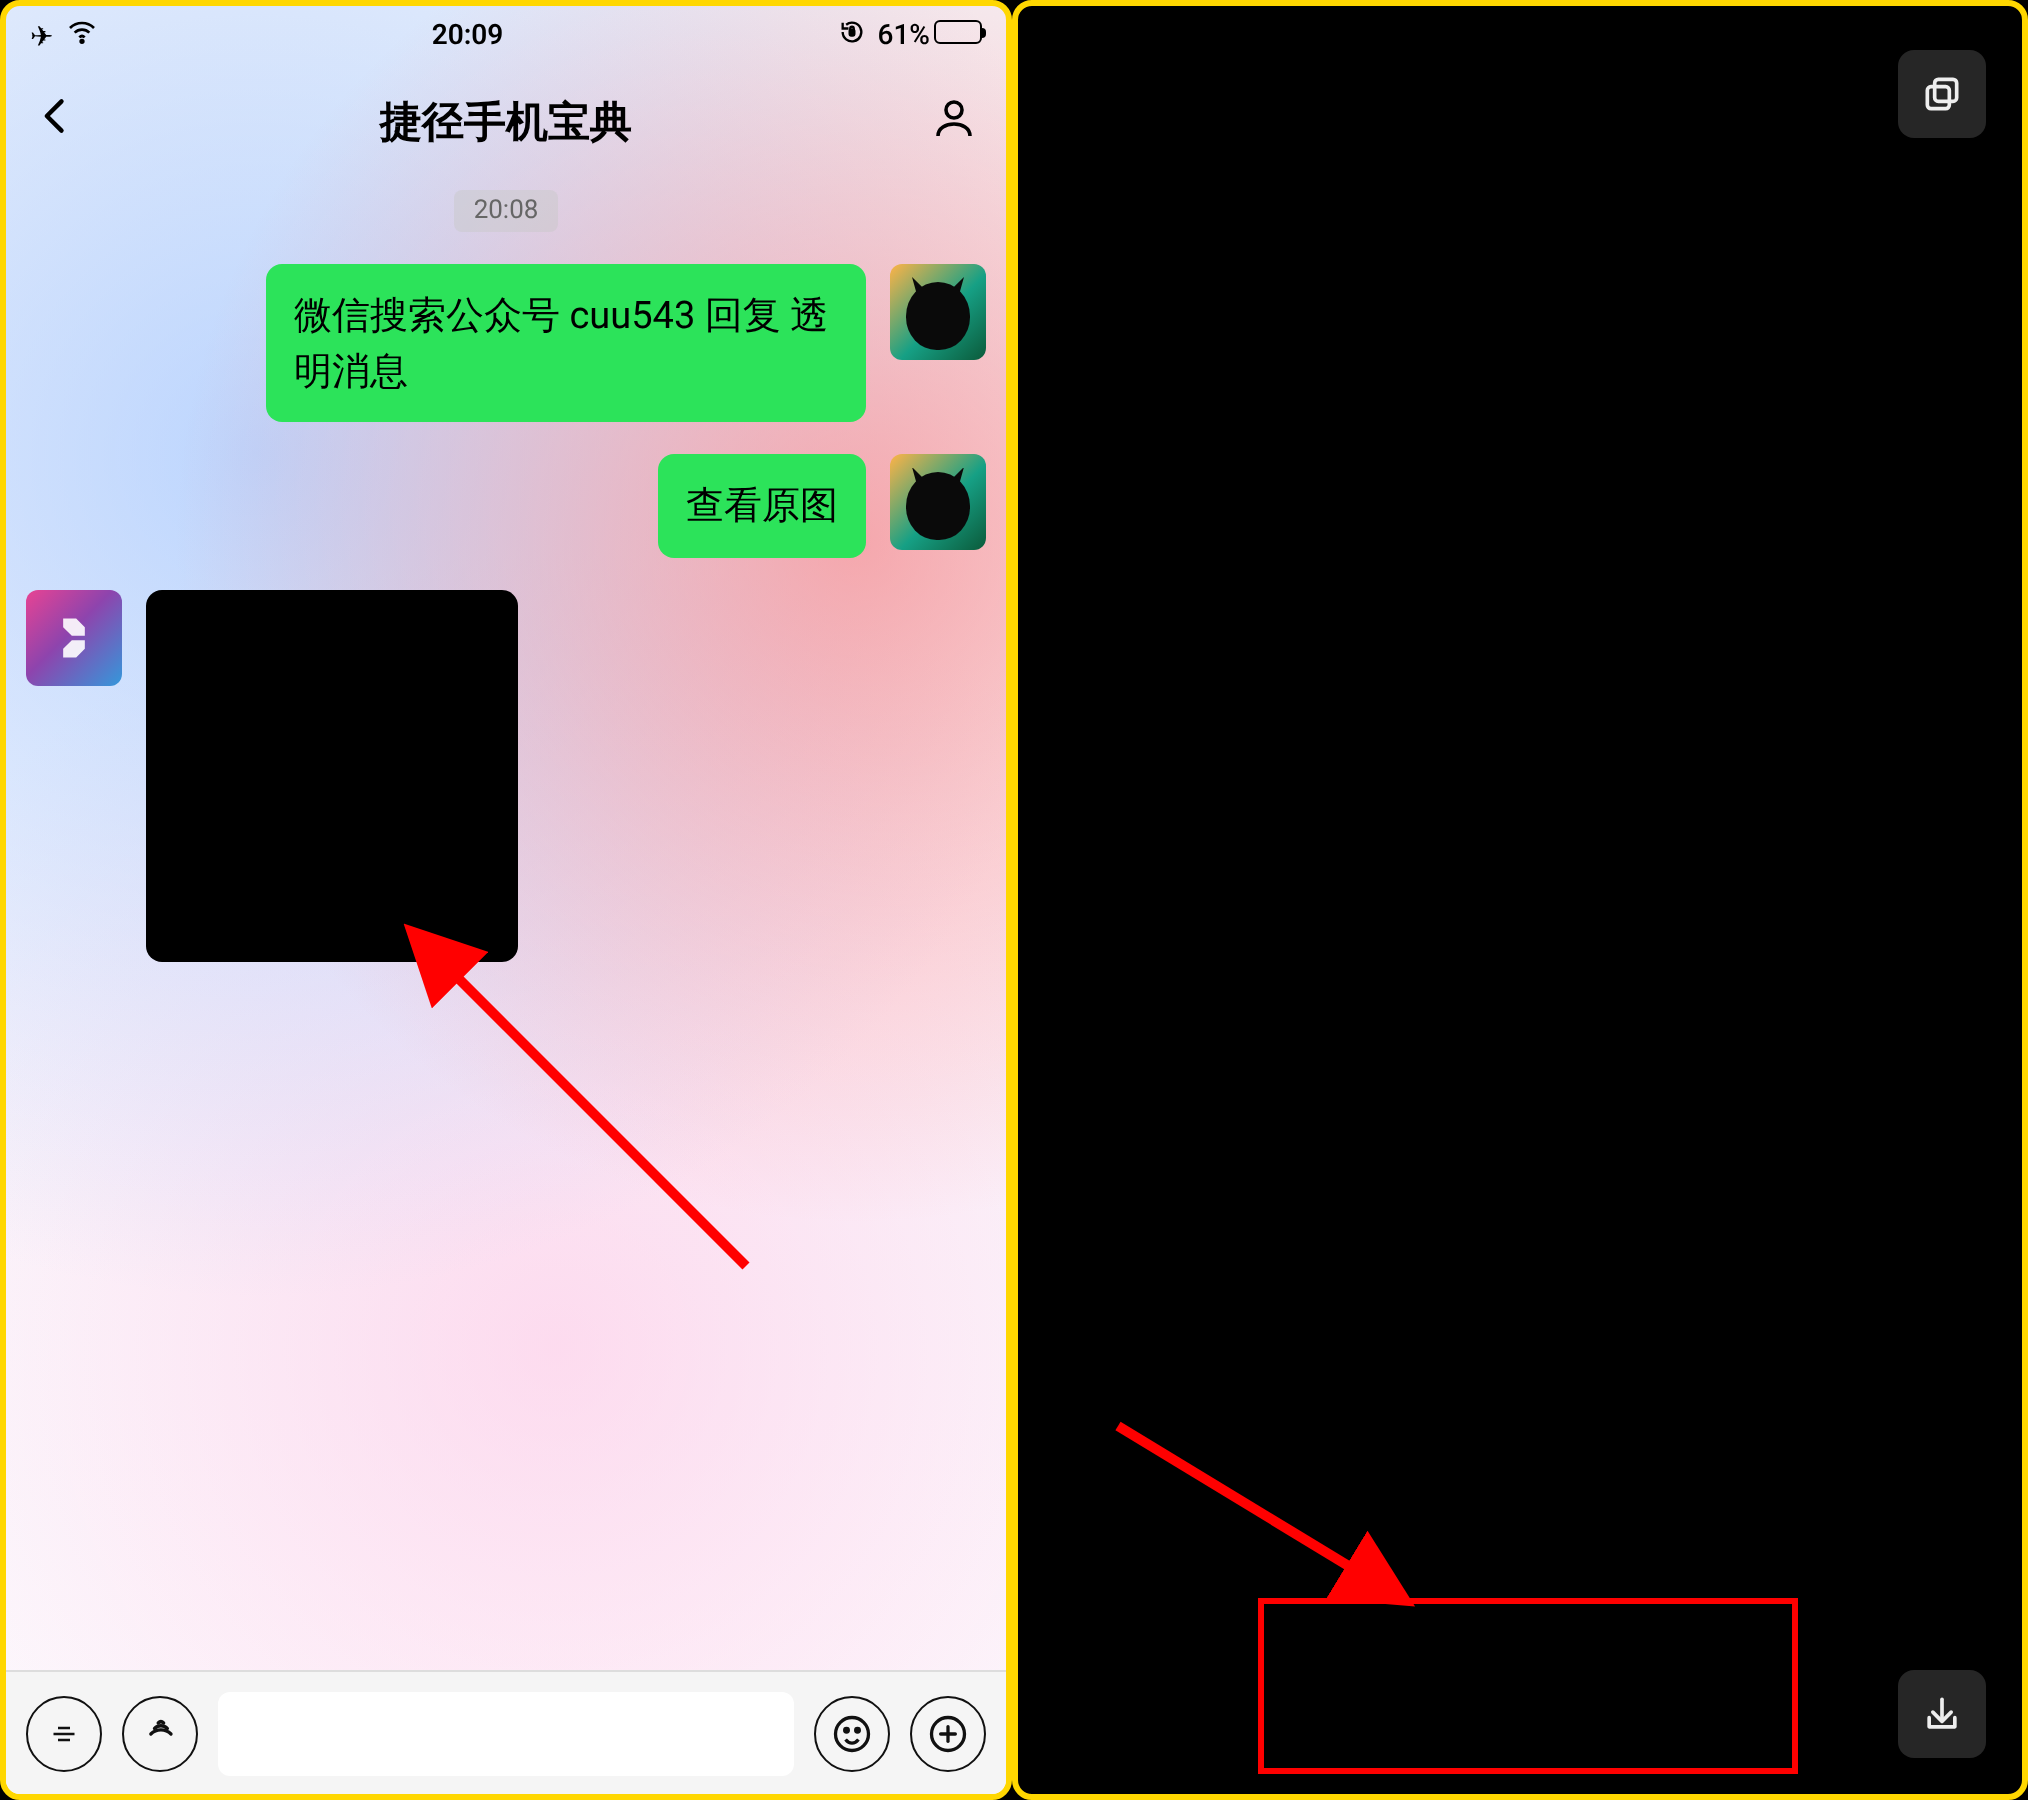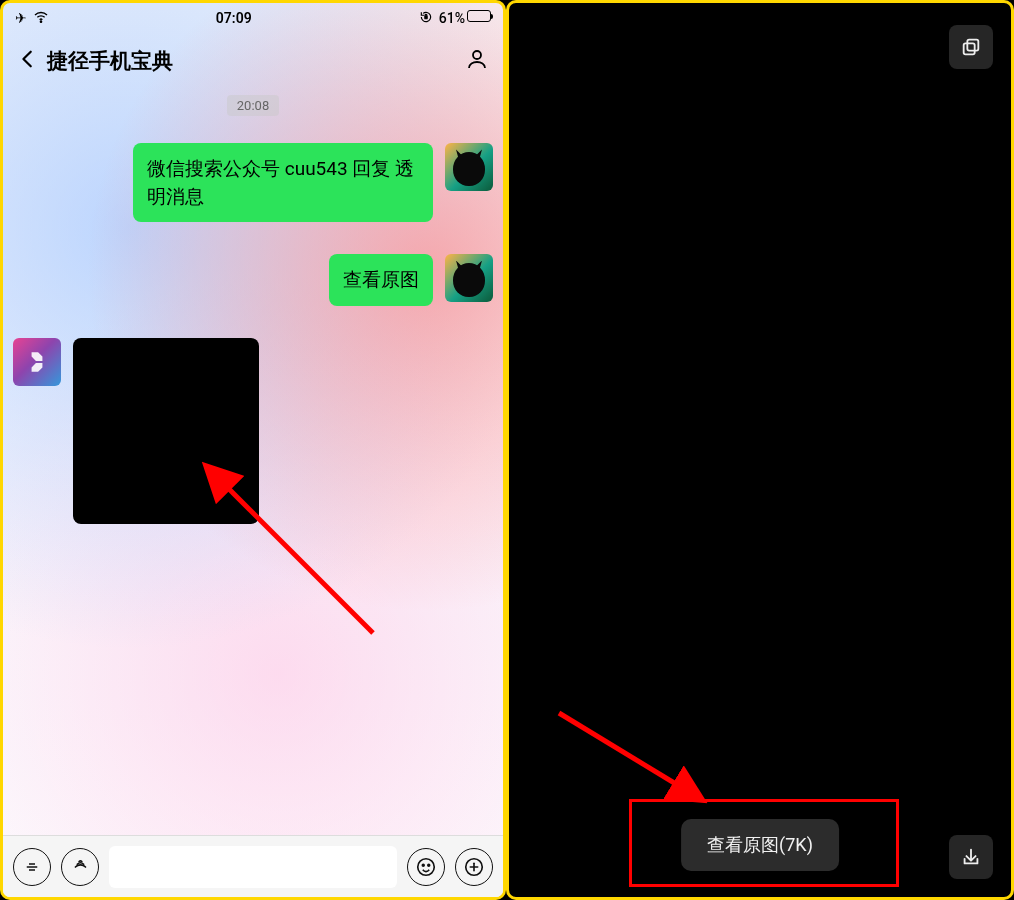--- a/index.html
+++ b/index.html
@@ -57,41 +57,41 @@
   .battery-fill { height: 100%; width: 62%; background: #000; border-radius: 1px; }
 
   .nav-bar {
     height: 56px;
     display: flex;
     align-items: center;
     padding: 0 14px;
     color: #000;
   }
   .nav-back { font-size: 26px; width: 30px; }
-  .nav-title { flex: 1; font-size: 21px; font-weight: 600; }
+  .nav-title { flex: 1; text-align: center; font-size: 21px; font-weight: 600; }
   .nav-contact { width: 30px; text-align: right; }
   .nav-contact svg { width: 24px; height: 24px; }
 
   .timestamp-pill {
-    margin: 6px auto 27px;
+    margin: 6px auto 16px;
     width: fit-content;
     background: rgba(200,200,200,0.45);
     color: #666;
     font-size: 13px;
     padding: 3px 10px;
     border-radius: 4px;
   }
 
   .messages {
     padding: 0 10px;
   }
   .msg-row {
     display: flex;
     align-items: flex-start;
-    margin-bottom: 32px;
+    margin-bottom: 16px;
   }
   .msg-row.outgoing { justify-content: flex-end; }
   .avatar {
     width: 48px; height: 48px; border-radius: 6px; flex: 0 0 48px;
     background: linear-gradient(135deg,#ffb347,#16a085 55%,#0b5a3a);
     position: relative; overflow: hidden;
   }
   .avatar::after {
     content: ""; position: absolute; left: 50%; top: 55%; transform: translate(-50%,-50%);
     width: 32px; height: 34px; background: #0a0a0a; border-radius: 50% 50% 48% 48%;
@@ -209,21 +209,21 @@
       <span>✈</span>
       <span>
         <svg viewBox="0 0 24 24" width="16" height="16" fill="none" stroke="#000" stroke-width="2">
           <path d="M3 9c5-5 13-5 18 0"></path>
             <path d="M6.5 12.5c3-3 8-3 11 0"></path>
           <path d="M10 16c1.2-1.2 2.8-1.2 4 0"></path>
             <circle cx="12" cy="19" r="1" fill="#000"></circle>
         </svg>
       </span>
     </div>
-    <div class="status-center">07:09</div>
+    <div class="status-center">20:09</div>
     <div class="status-right">
       <span>
         <svg viewBox="0 0 24 24" width="14" height="14" fill="none" stroke="#000" stroke-width="2">
           <path d="M4 12a8 8 0 1 0 3-6.2"></path>
             <path d="M4 4v5h5"></path>
           <rect x="10" y="10" width="4" height="5" rx="1" fill="#000"></rect>
           <path d="M10.5 10V9a1.5 1.5 0 0 1 3 0v1"></path>
         </svg>
       </span>
       <span class="battery">
@@ -319,21 +319,20 @@
 
 <div class="panel right">
 
   <div class="gallery-btn">
     <svg viewBox="0 0 24 24" fill="none" stroke="#eee" stroke-width="2">
       <rect x="8" y="4" width="12" height="12" rx="2"></rect>
       <rect x="4" y="8" width="12" height="12" rx="2"></rect>
     </svg>
   </div>
 
-  <div class="view-original">查看原图(7K)</div>
 
   <div class="download-btn">
     <svg viewBox="0 0 24 24" fill="none" stroke="#eee" stroke-width="2" stroke-linecap="round" stroke-linejoin="round">
       <path d="M12 4v11"></path>
         <polyline points="7 11 12 16 17 11"></polyline>
       <path d="M5 14v5h14v-5"></path>
     </svg>
   </div>
 
   <div class="highlight-box"></div>

